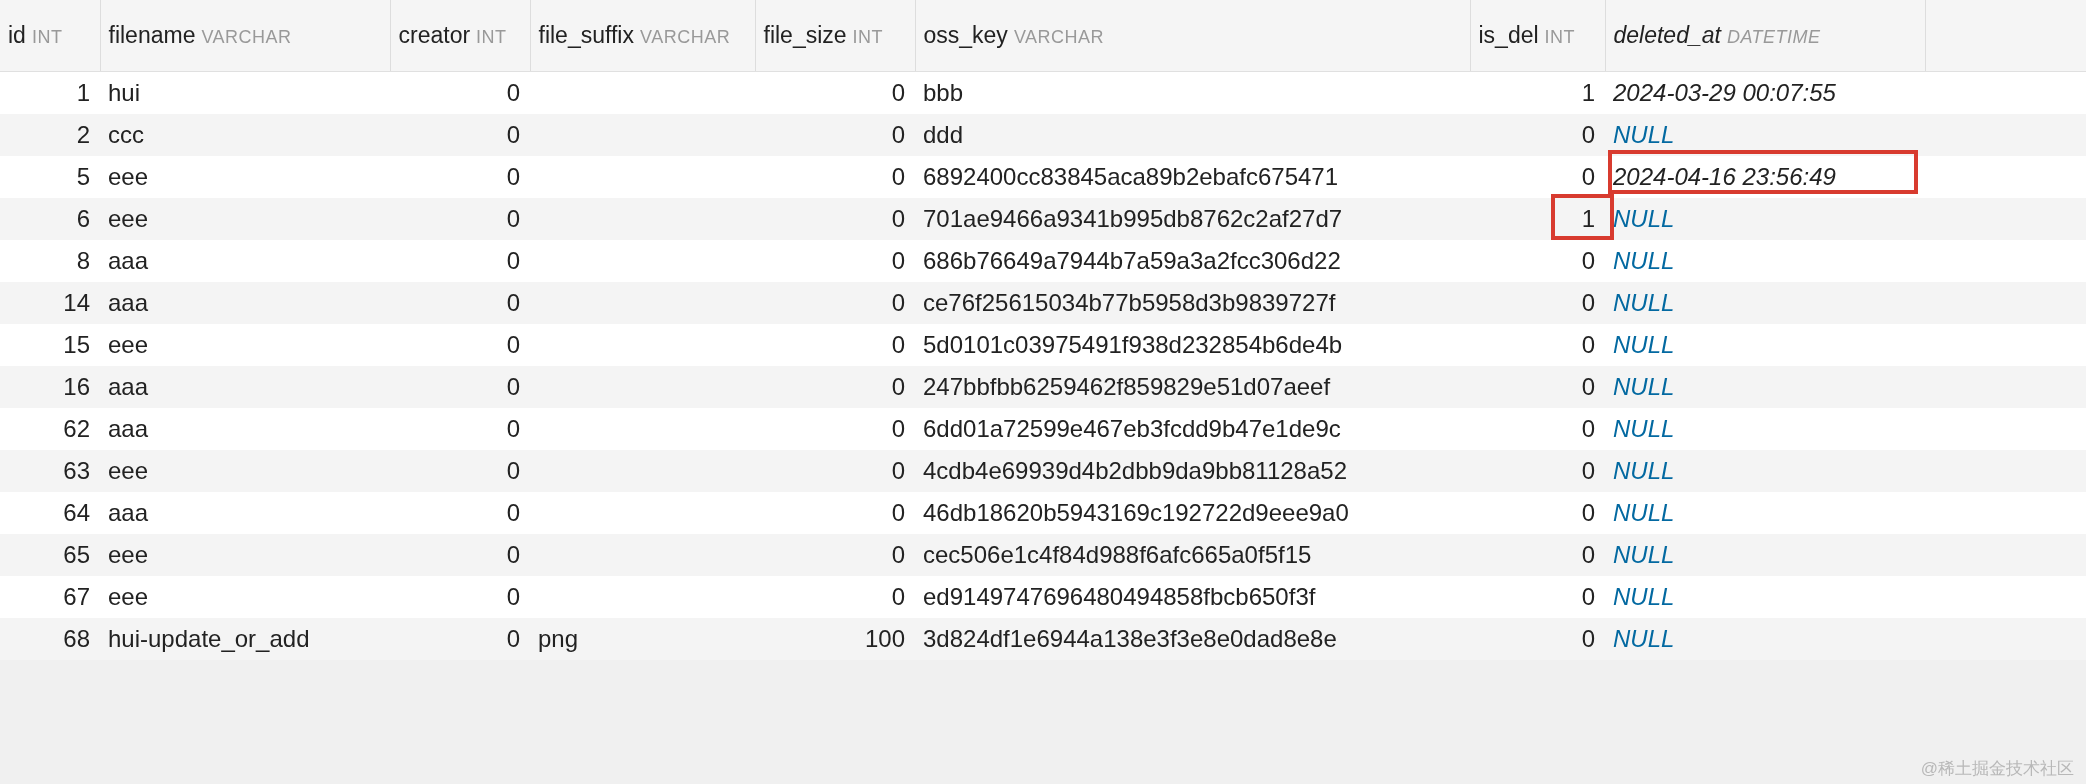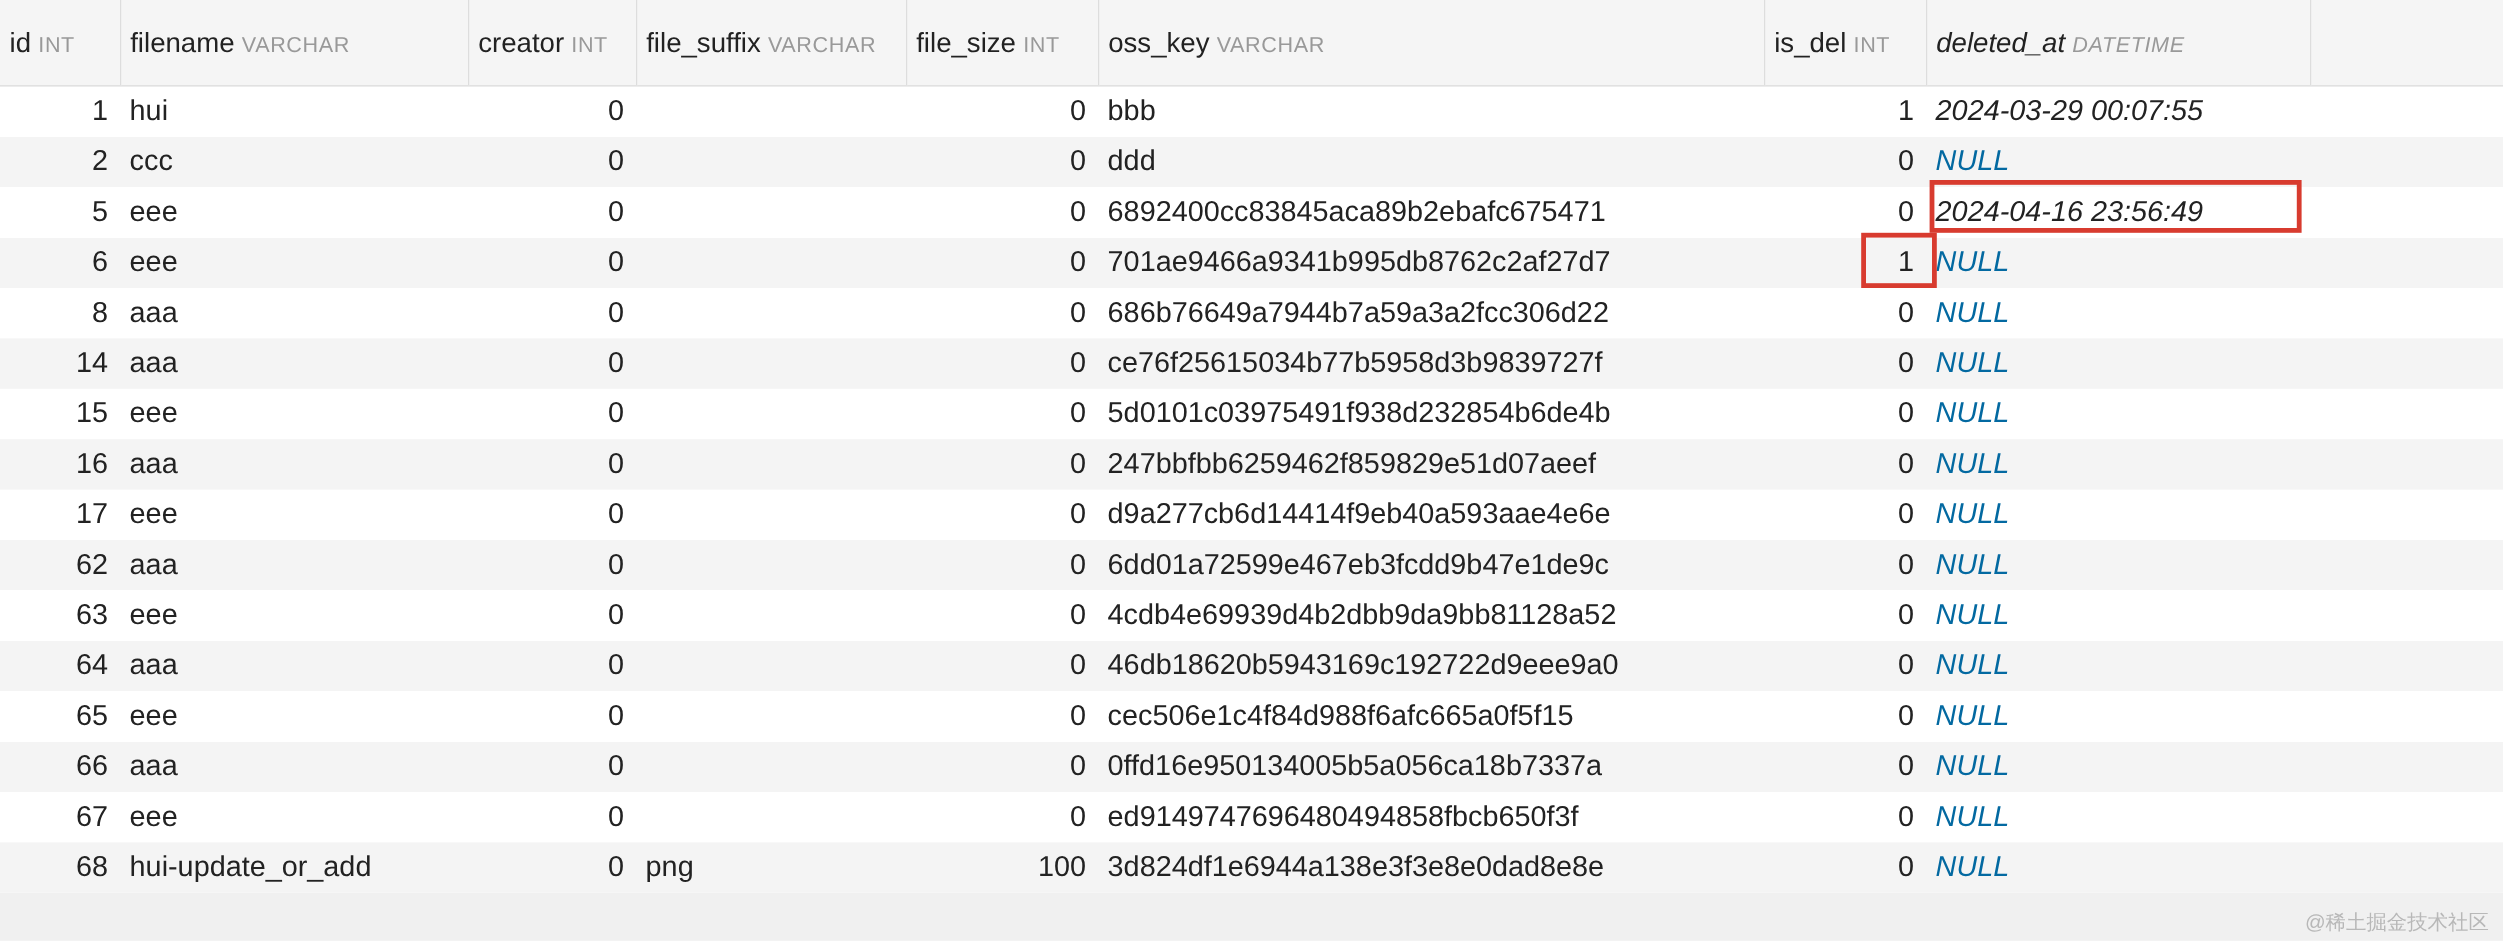--- a/index.html
+++ b/index.html
@@ -180,31 +180,20 @@
           <td class="txt col-filename">aaa</td>
           <td class="num col-creator">0</td>
           <td class="txt col-file_suffix"></td>
           <td class="num col-file_size">0</td>
           <td class="txt col-oss_key">247bbfbb6259462f859829e51d07aeef</td>
           <td class="num col-is_del">0</td>
           <td class="txt col-deleted_at null-val">NULL</td>
           <td class="col-extra"></td>
         </tr>
         <tr>
-          <td class="num col-id">17</td>
-          <td class="txt col-filename">eee</td>
-          <td class="num col-creator">0</td>
-          <td class="txt col-file_suffix"></td>
-          <td class="num col-file_size">0</td>
-          <td class="txt col-oss_key">d9a277cb6d14414f9eb40a593aae4e6e</td>
-          <td class="num col-is_del">0</td>
-          <td class="txt col-deleted_at null-val">NULL</td>
-          <td class="col-extra"></td>
-        </tr>
-        <tr>
           <td class="num col-id">62</td>
           <td class="txt col-filename">aaa</td>
           <td class="num col-creator">0</td>
           <td class="txt col-file_suffix"></td>
           <td class="num col-file_size">0</td>
           <td class="txt col-oss_key">6dd01a72599e467eb3fcdd9b47e1de9c</td>
           <td class="num col-is_del">0</td>
           <td class="txt col-deleted_at null-val">NULL</td>
           <td class="col-extra"></td>
         </tr>
@@ -230,31 +219,20 @@
           <td class="txt col-deleted_at null-val">NULL</td>
           <td class="col-extra"></td>
         </tr>
         <tr>
           <td class="num col-id">65</td>
           <td class="txt col-filename">eee</td>
           <td class="num col-creator">0</td>
           <td class="txt col-file_suffix"></td>
           <td class="num col-file_size">0</td>
           <td class="txt col-oss_key">cec506e1c4f84d988f6afc665a0f5f15</td>
-          <td class="num col-is_del">0</td>
-          <td class="txt col-deleted_at null-val">NULL</td>
-          <td class="col-extra"></td>
-        </tr>
-        <tr>
-          <td class="num col-id">66</td>
-          <td class="txt col-filename">aaa</td>
-          <td class="num col-creator">0</td>
-          <td class="txt col-file_suffix"></td>
-          <td class="num col-file_size">0</td>
-          <td class="txt col-oss_key">0ffd16e950134005b5a056ca18b7337a</td>
           <td class="num col-is_del">0</td>
           <td class="txt col-deleted_at null-val">NULL</td>
           <td class="col-extra"></td>
         </tr>
         <tr>
           <td class="num col-id">67</td>
           <td class="txt col-filename">eee</td>
           <td class="num col-creator">0</td>
           <td class="txt col-file_suffix"></td>
           <td class="num col-file_size">0</td>

